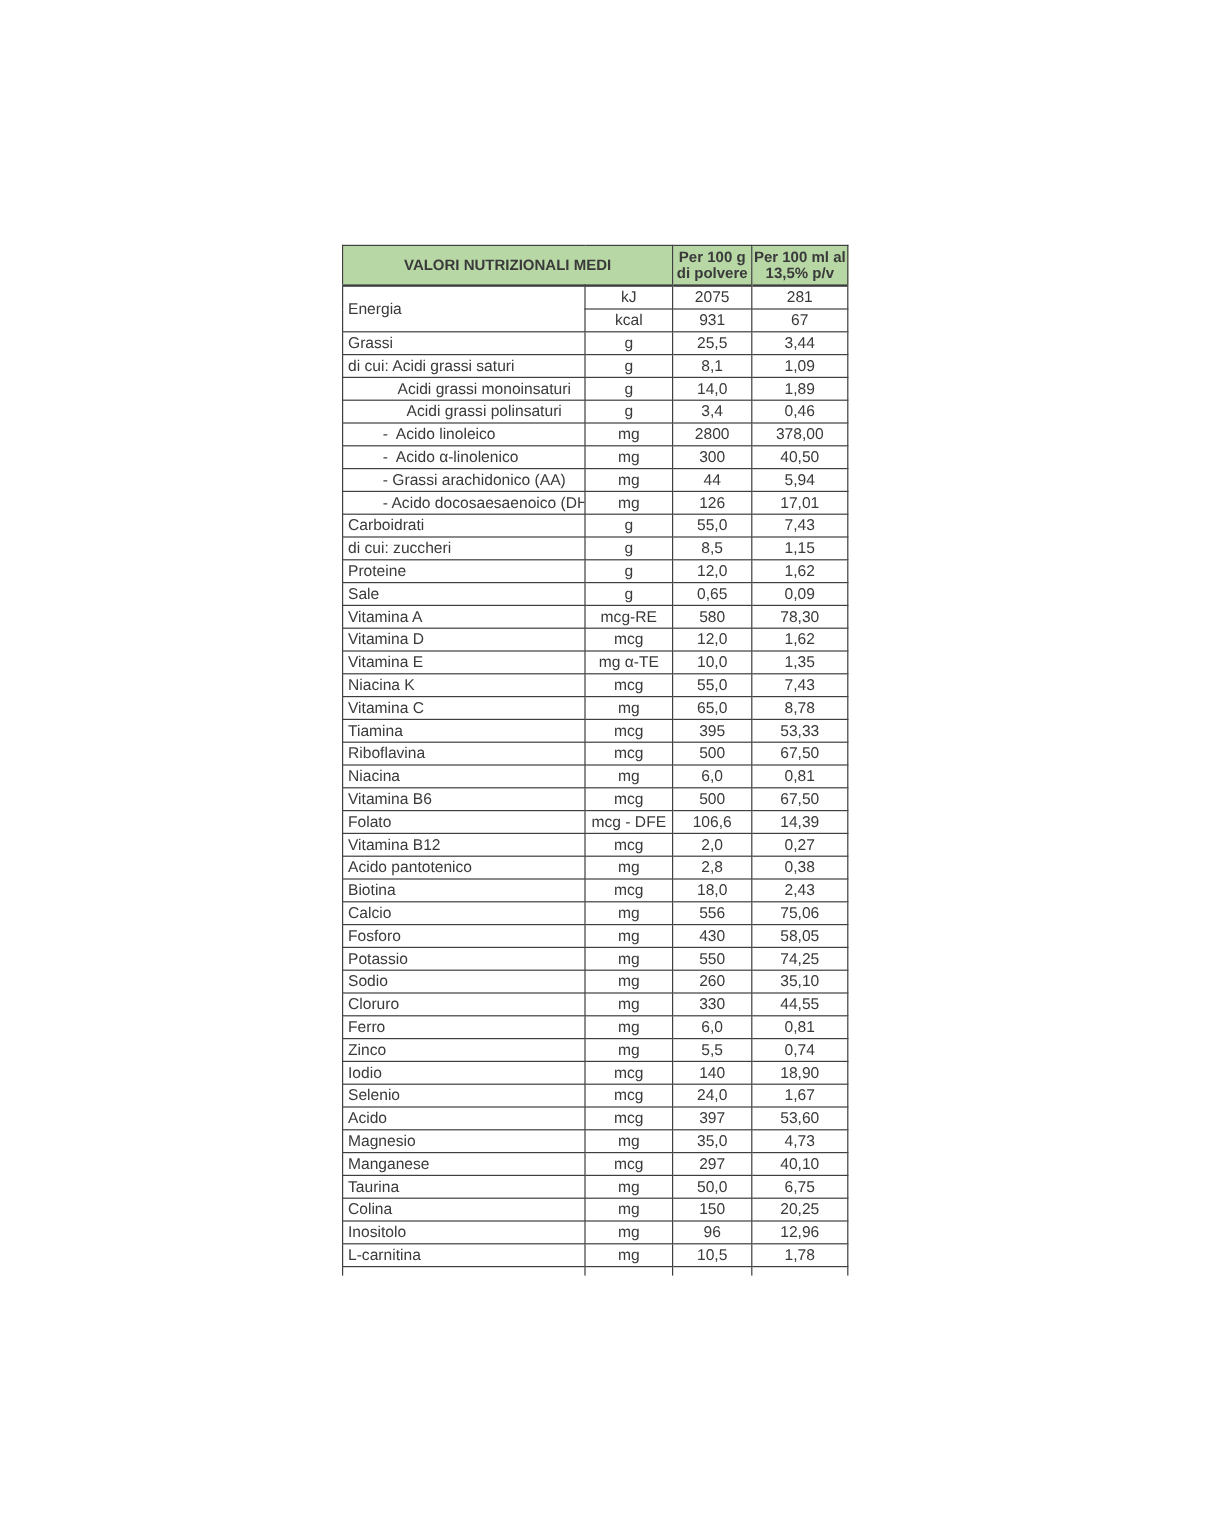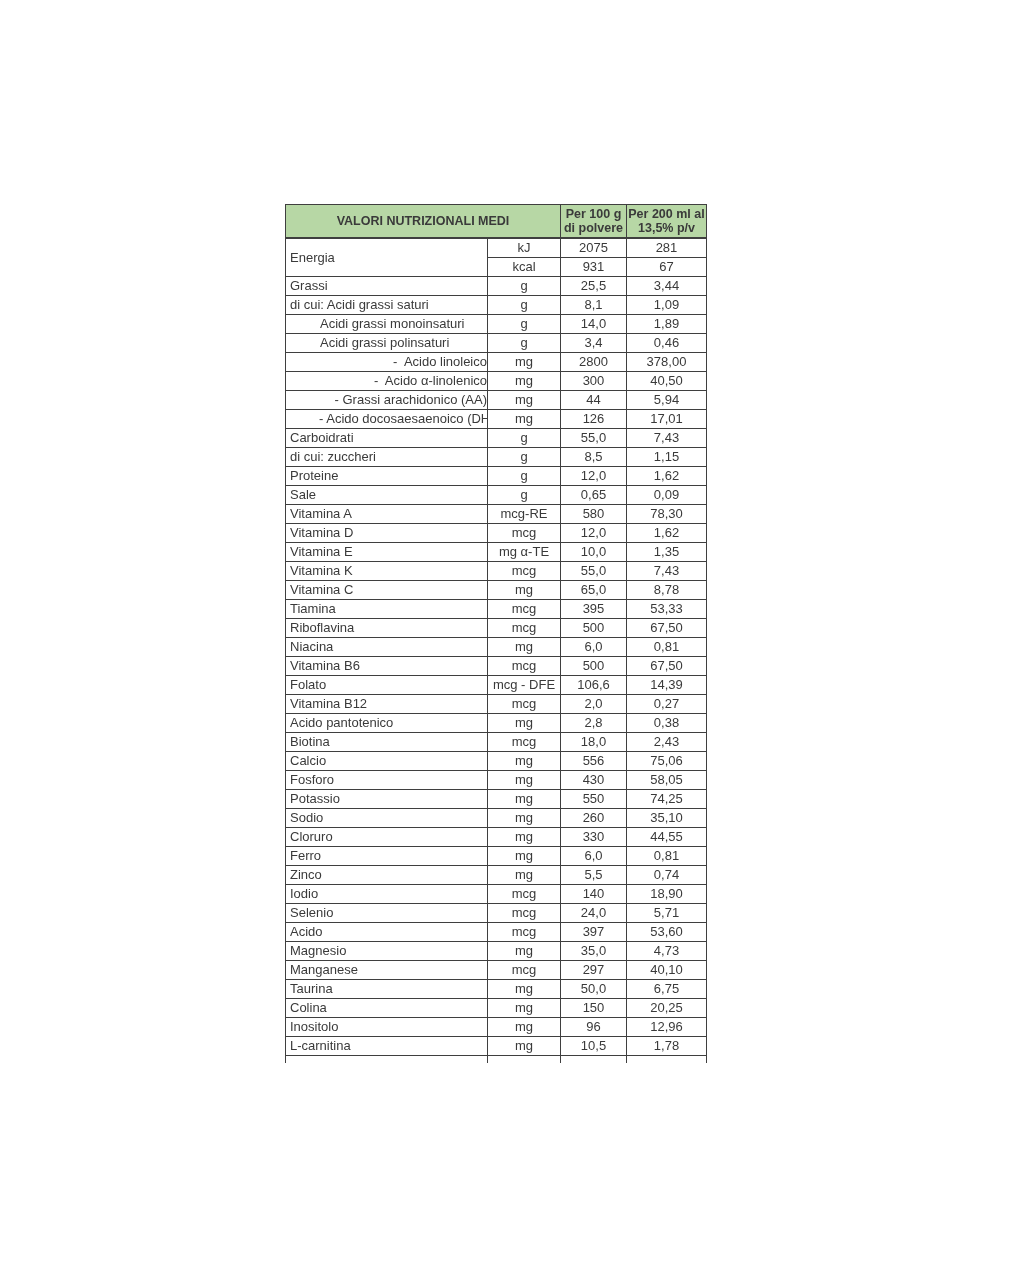--- a/index.html
+++ b/index.html
@@ -21,22 +21,22 @@
     background:var(--hdrbg);color:var(--text);
     font-weight:bold;font-size:12.5px;line-height:14px;
     padding:2px 1px;height:31px;text-align:center;
     border-bottom-width:2px;
   }
   tbody td{
     font-size:13px;color:var(--text);height:18.5px;
     padding:0;line-height:18px;vertical-align:middle;
   }
   td.lbl{text-align:left;padding:0 0 0 4px;white-space:pre;overflow:hidden;margin-top:36px;}
-  td.lbl.ind1{padding-left:34px;}
-  td.lbl.ind2{padding-left:33px;text-align:right;}
+  td.lbl.ind1{padding-left:34px;text-align:center;}
+  td.lbl.ind2{padding-left:33px;}
   td.val{text-align:center;}
   tr.stub td{height:7px;border-bottom:none;}
 </style>
 </head>
 <body>
 
 <div class="tbl-wrap">
   <table>
     <colgroup>
       <col style="width:202px">
@@ -45,21 +45,21 @@
       <col style="width:80px">
     </colgroup>
     <thead>
       <tr>
         <th colspan="2">VALORI NUTRIZIONALI MEDI</th>
         <th>
           <span>Per 100 g</span><br>
           <span>di polvere</span>
         </th>
         <th>
-          <span>Per 200 ml al</span><br>
+          <span>Per 100 ml al</span><br>
           <span>13,5% p/v</span>
         </th>
       </tr>
     </thead>
     <tbody id="tbody">
         <tr>
           <td class="lbl ind0" rowspan="2">Energia</td>
           <td class="val">kJ</td>
           <td class="val">2075</td>
           <td class="val">281</td>
@@ -153,21 +153,21 @@
           <td class="val">12,0</td>
           <td class="val">1,62</td>
         </tr>
         <tr>
           <td class="lbl ind0">Vitamina E</td>
           <td class="val">mg α-TE</td>
           <td class="val">10,0</td>
           <td class="val">1,35</td>
         </tr>
         <tr>
-          <td class="lbl ind0">Vitamina K</td>
+          <td class="lbl ind0">Niacina K</td>
           <td class="val">mcg</td>
           <td class="val">55,0</td>
           <td class="val">7,43</td>
         </tr>
         <tr>
           <td class="lbl ind0">Vitamina C</td>
           <td class="val">mg</td>
           <td class="val">65,0</td>
           <td class="val">8,78</td>
         </tr>
@@ -264,21 +264,21 @@
         <tr>
           <td class="lbl ind0">Iodio</td>
           <td class="val">mcg</td>
           <td class="val">140</td>
           <td class="val">18,90</td>
         </tr>
         <tr>
           <td class="lbl ind0">Selenio</td>
           <td class="val">mcg</td>
           <td class="val">24,0</td>
-          <td class="val">5,71</td>
+          <td class="val">1,67</td>
         </tr>
         <tr>
           <td class="lbl ind0">Acido</td>
           <td class="val">mcg</td>
           <td class="val">397</td>
           <td class="val">53,60</td>
         </tr>
         <tr>
           <td class="lbl ind0">Magnesio</td>
           <td class="val">mg</td>

